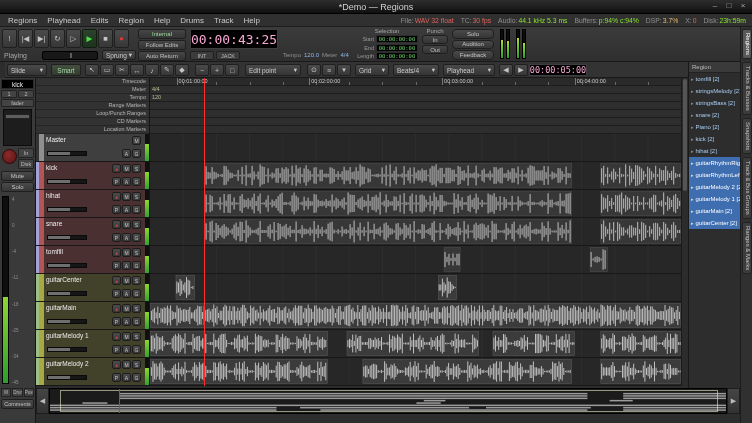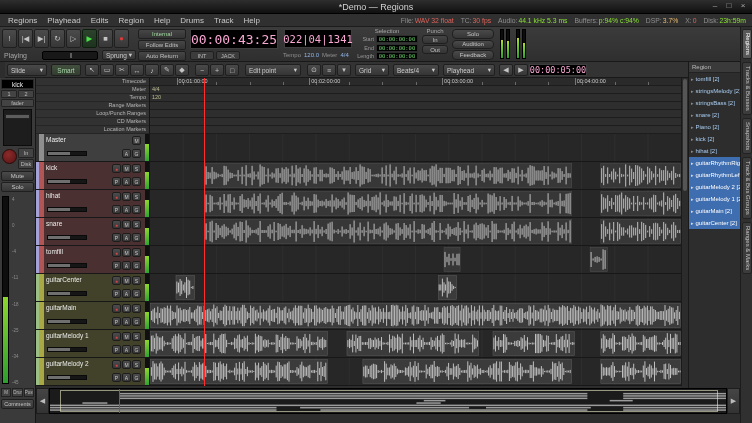--- a/index.html
+++ b/index.html
@@ -212,21 +212,20 @@
     <div class="sync-stack" id="sync-options">
         <button class="sync-opt active">Internal</button>
         <button class="sync-opt">Follow Edits</button>
         <button class="sync-opt">Auto Return</button>
       </div>
     <div class="clock main-clock">00:00:43:25</div>
     <div class="sync-btns" id="sync-buttons">
         <button class="sync-btn">INT</button>
         <button class="sync-btn">JACK</button>
       </div>
-    <div class="clock bbt-clock">022|04|1341</div>
     <div class="tempo-meter">
       <span class="tm-lbl">Tempo</span>
       <span class="tm-val">120.0</span>
       <span class="tm-lbl">Meter</span>
       <span class="tm-val">4/4</span>
     </div>
     <div class="selection-block">
       <div class="blk-title">Selection</div>
       <div id="selection-rows">
           <div class="sel-row">

